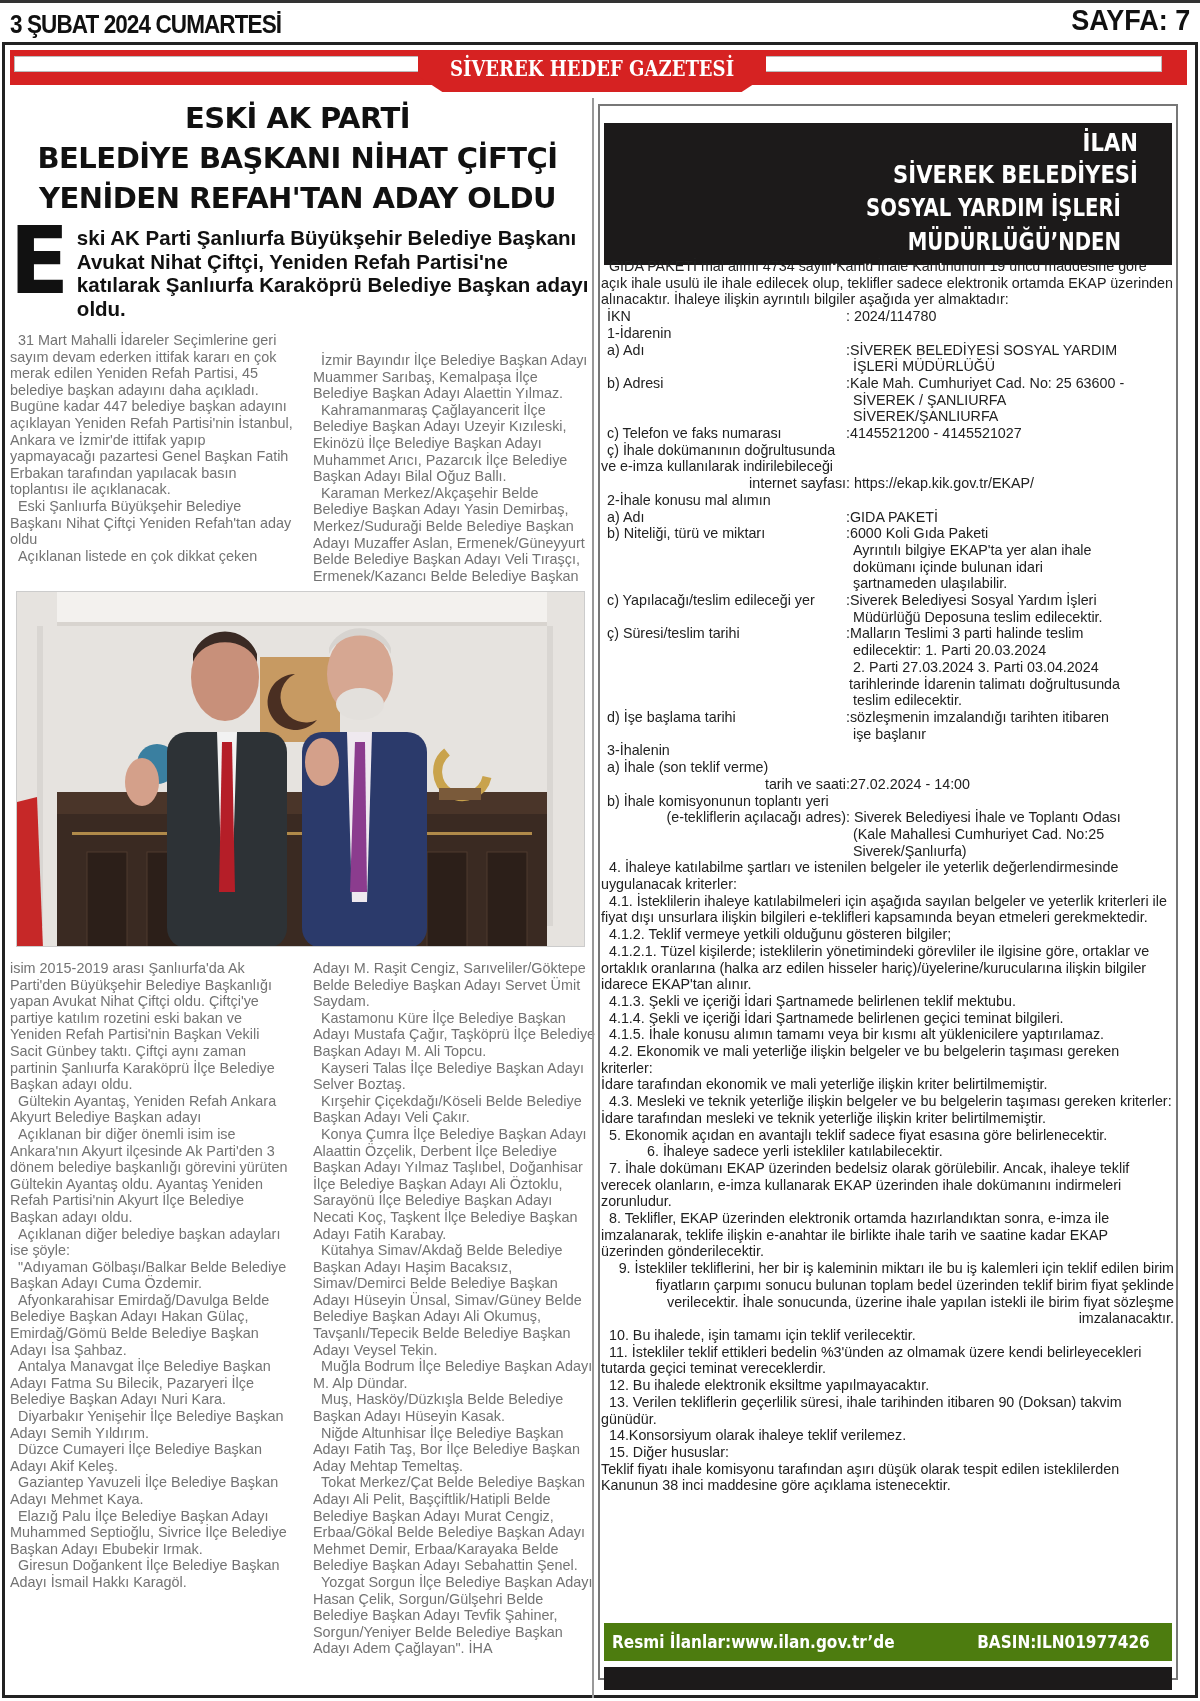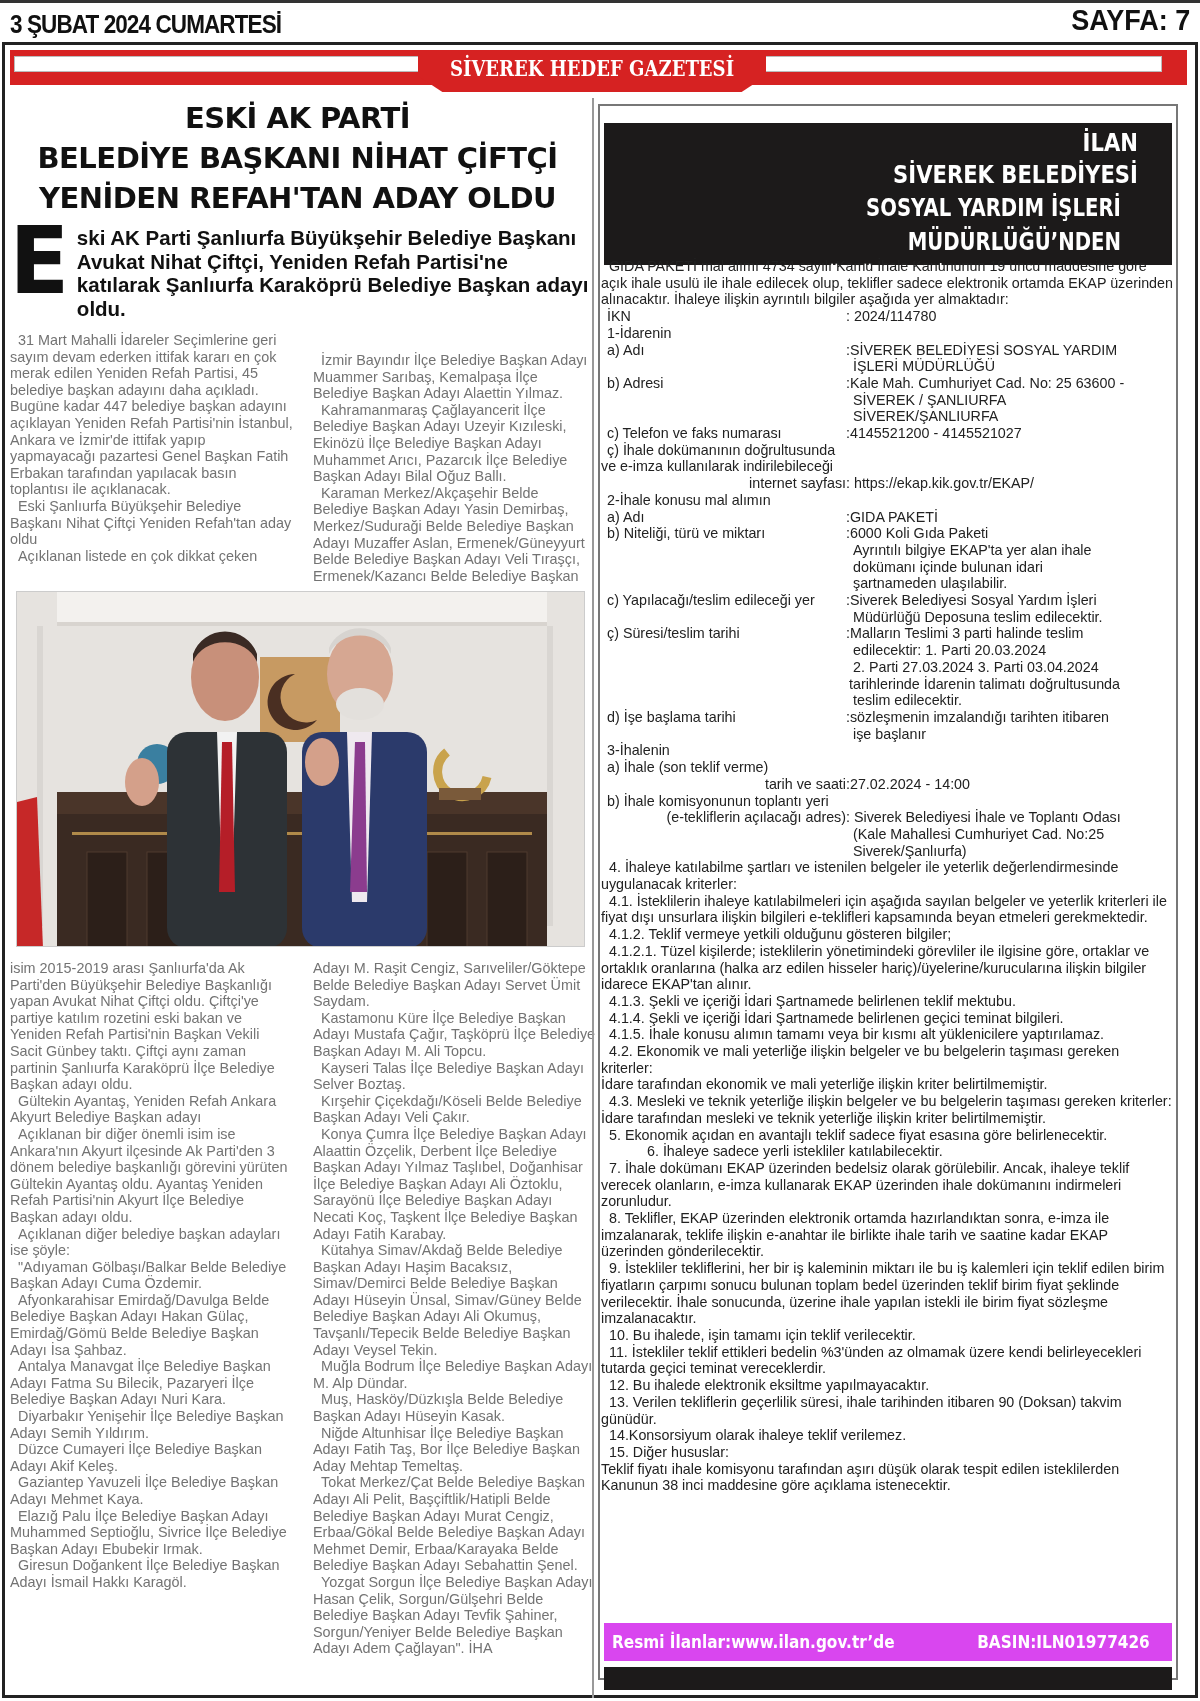--- a/index.html
+++ b/index.html
@@ -49,21 +49,21 @@
   .ad-h4 { font-family: "Liberation Sans", sans-serif; font-size: 23px; line-height: 34px; }
 
   .ad-body { position: absolute; left: 601px; top: 258px; width: 573px; font-family: "Liberation Sans", sans-serif; font-size: 14.3px; line-height: 16.7px; color: #222; }
   .ad-body .p { text-indent: 8px; }
   .kv { display: flex; }
   .kv .k { width: 245px; padding-left: 6px; flex-shrink: 0; }
   .kv .v { flex: 1; }
   .ind { padding-left: 252px; }
   .sec { padding-left: 6px; }
 
-  .ad-foot { position: absolute; left: 604px; top: 1623px; width: 568px; height: 38px; background: #d946ef; color: #fff; font-family: "DejaVu Sans", sans-serif; font-weight: bold; font-size: 17px; }
+  .ad-foot { position: absolute; left: 604px; top: 1623px; width: 568px; height: 38px; background: #4d7c0f; color: #fff; font-family: "DejaVu Sans", sans-serif; font-weight: bold; font-size: 17px; }
   .ad-foot .l { position: absolute; left: 8px; top: 9px; transform: scaleX(0.9); transform-origin: left; }
   .ad-foot .r { position: absolute; right: 22px; top: 9px; transform: scaleX(0.9); transform-origin: right; }
   .ad-foot2 { position: absolute; left: 604px; top: 1667px; width: 568px; height: 23px; background: #1c1a1a; }
 </style>
 </head>
 <body>
 
 <div class="top-rule"></div>
 <div class="hdr-date">3 ŞUBAT 2024 CUMARTESİ</div>
 <div class="hdr-section">GÜNDEM</div>
@@ -260,21 +260,21 @@
       <div style="text-indent: 8px;">4.1.4. Şekli ve içeriği İdari Şartnamede belirlenen geçici teminat bilgileri.</div>
       <div style="text-indent: 8px;">4.1.5. İhale konusu alımın tamamı veya bir kısmı alt yüklenicilere yaptırılamaz.</div>
       <div style="text-indent: 8px;">4.2. Ekonomik ve mali yeterliğe ilişkin belgeler ve bu belgelerin taşıması gereken kriterler:</div>
       <div>İdare tarafından ekonomik ve mali yeterliğe ilişkin kriter belirtilmemiştir.</div>
       <div style="text-indent: 8px;">4.3. Mesleki ve teknik yeterliğe ilişkin belgeler ve bu belgelerin taşıması gereken kriterler:</div>
       <div>İdare tarafından mesleki ve teknik yeterliğe ilişkin kriter belirtilmemiştir.</div>
       <div style="text-indent: 8px;">5. Ekonomik açıdan en avantajlı teklif sadece fiyat esasına göre belirlenecektir.</div>
       <div style="text-indent: 8px; padding-left: 38px;">6. İhaleye sadece yerli istekliler katılabilecektir.</div>
       <div style="text-indent: 8px;">7. İhale dokümanı EKAP üzerinden bedelsiz olarak görülebilir. Ancak, ihaleye teklif verecek olanların, e-imza kullanarak EKAP üzerinden ihale dokümanını indirmeleri zorunludur.</div>
       <div style="text-indent: 8px;">8. Teklifler, EKAP üzerinden elektronik ortamda hazırlandıktan sonra, e-imza ile imzalanarak, teklife ilişkin e-anahtar ile birlikte ihale tarih ve saatine kadar EKAP üzerinden gönderilecektir.</div>
-      <div style="text-indent: 8px;">9. İstekliler tekliflerini, her bir iş kaleminin miktarı ile bu iş kalemleri için teklif edilen birim fiyatların çarpımı sonucu bulunan toplam bedel üzerinden teklif birim fiyat şeklinde verilecektir. İhale sonucunda, üzerine ihale yapılan istekli ile birim fiyat sözleşme imzalanacaktır.</div>
+      <div style="text-indent: 8px; text-align: right;">9. İstekliler tekliflerini, her bir iş kaleminin miktarı ile bu iş kalemleri için teklif edilen birim fiyatların çarpımı sonucu bulunan toplam bedel üzerinden teklif birim fiyat şeklinde verilecektir. İhale sonucunda, üzerine ihale yapılan istekli ile birim fiyat sözleşme imzalanacaktır.</div>
       <div style="text-indent: 8px;">10. Bu ihalede, işin tamamı için teklif verilecektir.</div>
       <div style="text-indent: 8px;">11. İstekliler teklif ettikleri bedelin %3'ünden az olmamak üzere kendi belirleyecekleri tutarda geçici teminat vereceklerdir.</div>
       <div style="text-indent: 8px;">12. Bu ihalede elektronik eksiltme yapılmayacaktır.</div>
       <div style="text-indent: 8px;">13. Verilen tekliflerin geçerlilik süresi, ihale tarihinden itibaren 90 (Doksan) takvim günüdür.</div>
       <div style="text-indent: 8px;">14.Konsorsiyum olarak ihaleye teklif verilemez.</div>
       <div style="text-indent: 8px;">15. Diğer hususlar:</div>
       <div>Teklif fiyatı ihale komisyonu tarafından aşırı düşük olarak tespit edilen isteklilerden Kanunun 38 inci maddesine göre açıklama istenecektir.</div>
     </div>
 </div>
 

